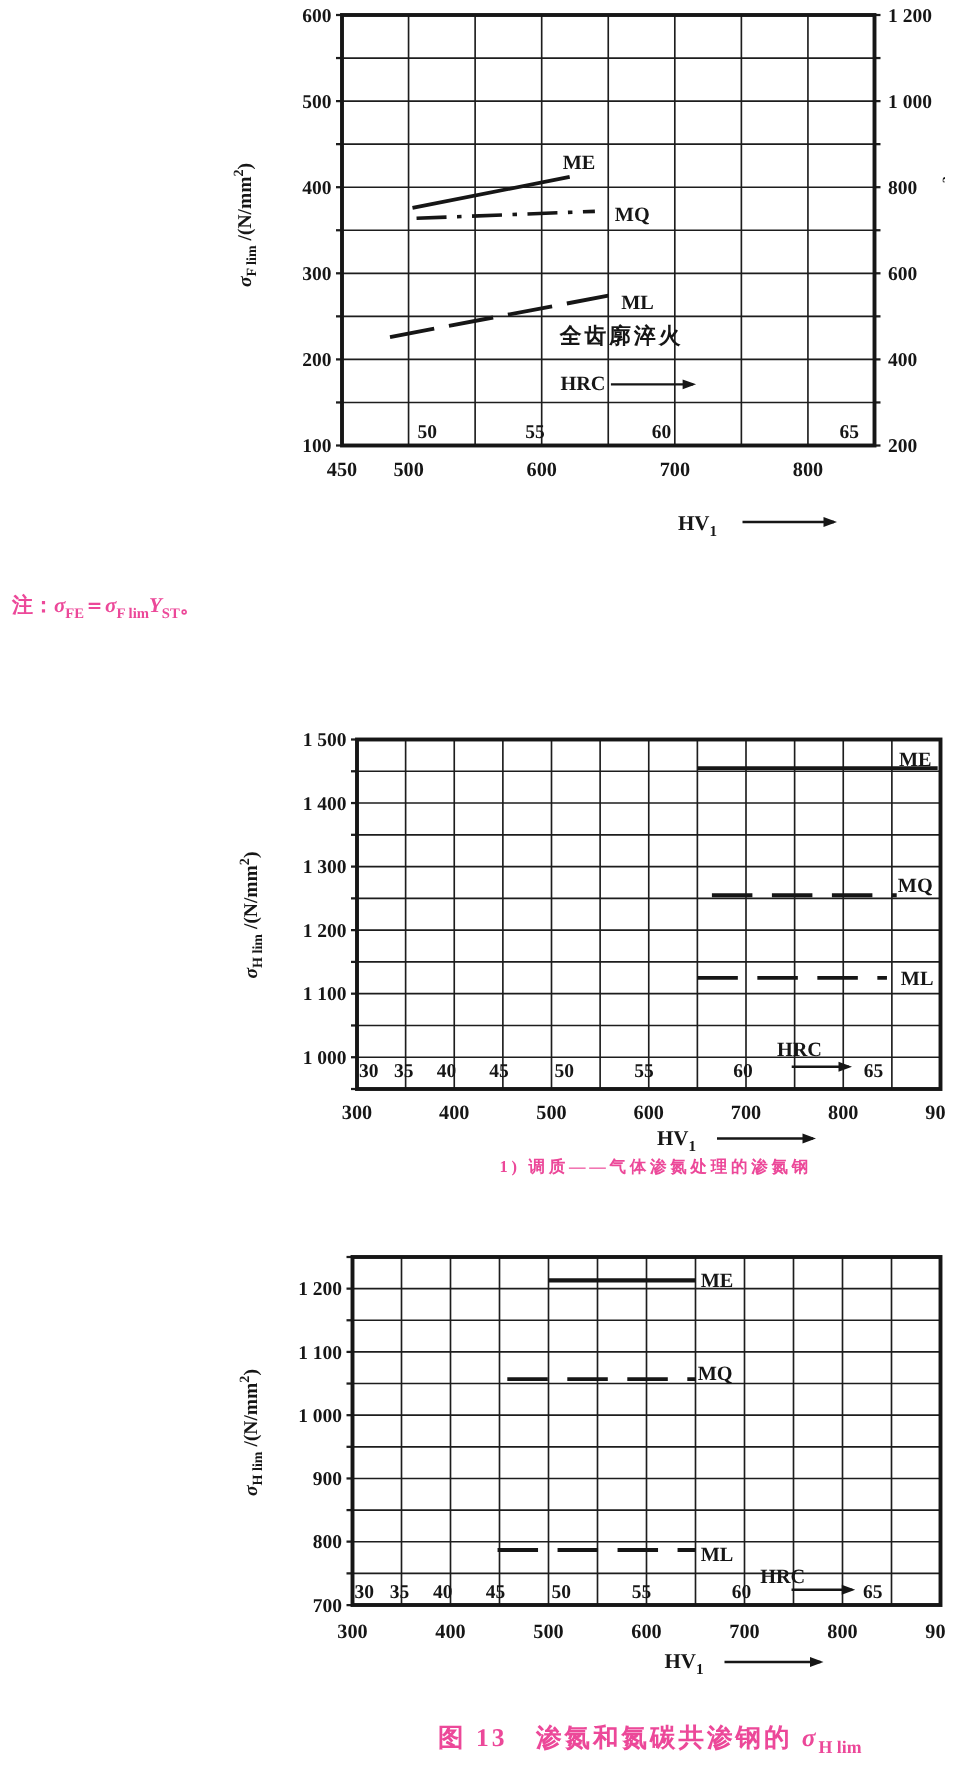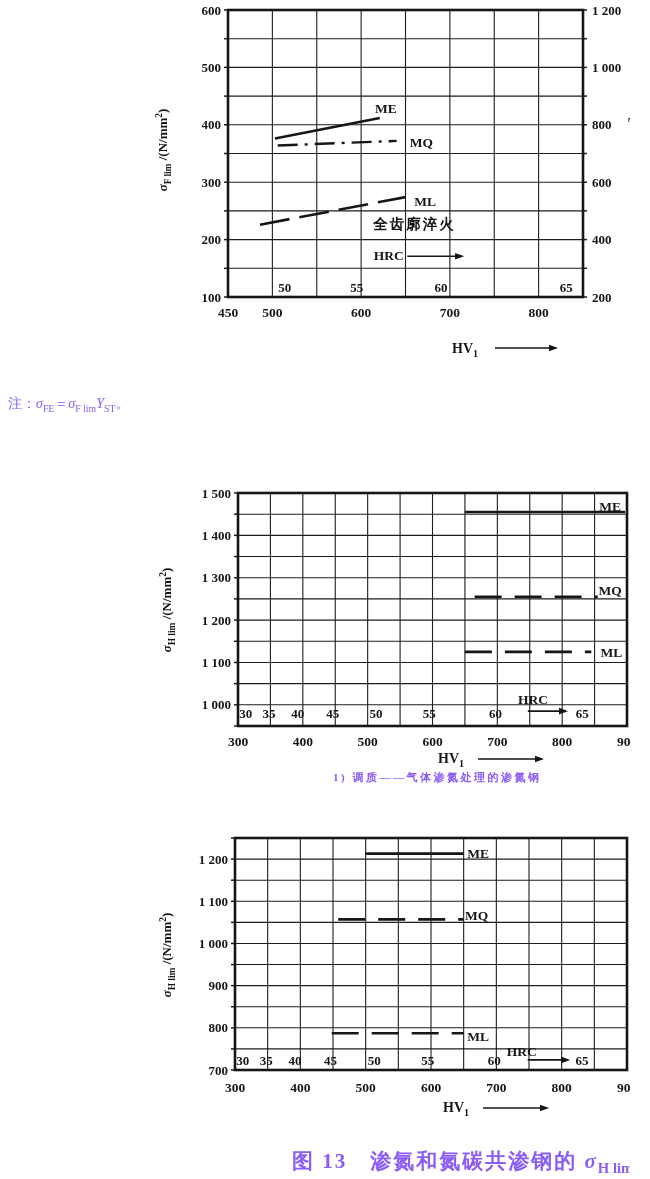--- a/index.html
+++ b/index.html
@@ -1,26 +1,26 @@
 <!DOCTYPE html>
 <html><head>
 <meta charset="utf-8">
 <style>
   html,body{margin:0;padding:0;}
   .page{position:relative;width:630px;height:1179px;background:#ffffff;overflow:hidden;
-        font-family:"Liberation Serif","DejaVu Serif",serif;color:#8b5cf6;}
+        font-family:"Liberation Serif","DejaVu Serif",serif;color:#ec4899;}
   svg.chart{position:absolute;overflow:visible;}
   svg.chart text{font-family:"Liberation Serif","DejaVu Serif",serif;font-weight:700;fill:#161616;}
   #svg-fig12{left:140px;top:0px;}
   #svg-fig13_1{left:140px;top:480px;}
   #svg-fig13_2{left:140px;top:825px;}
-  .note{position:absolute;left:8px;top:395px;font-size:14px;font-weight:400;}
+  .note{position:absolute;left:8px;top:395px;font-size:14px;font-weight:700;}
   .cap{position:absolute;font-weight:700;white-space:nowrap;}
   .cap12{left:138px;top:425px;font-size:16px;letter-spacing:0.5px;}
-  .cap13{left:292px;top:1147px;font-size:21px;letter-spacing:2px;}
+  .cap13{left:292px;top:1147px;font-size:17px;letter-spacing:2px;}
   .subcap{position:absolute;font-weight:700;font-size:11px;letter-spacing:2.5px;white-space:nowrap;}
   .s1{left:333px;top:770px;}
   .s2{left:335px;top:1113px;}
   sub.r,sup.r{font-size:70%;letter-spacing:0;}
 </style>
 </head>
 <body>
 
 <div class="page">
   <svg id="svg-fig12" class="chart" width="510" height="360" viewBox="0 0 510 360">

